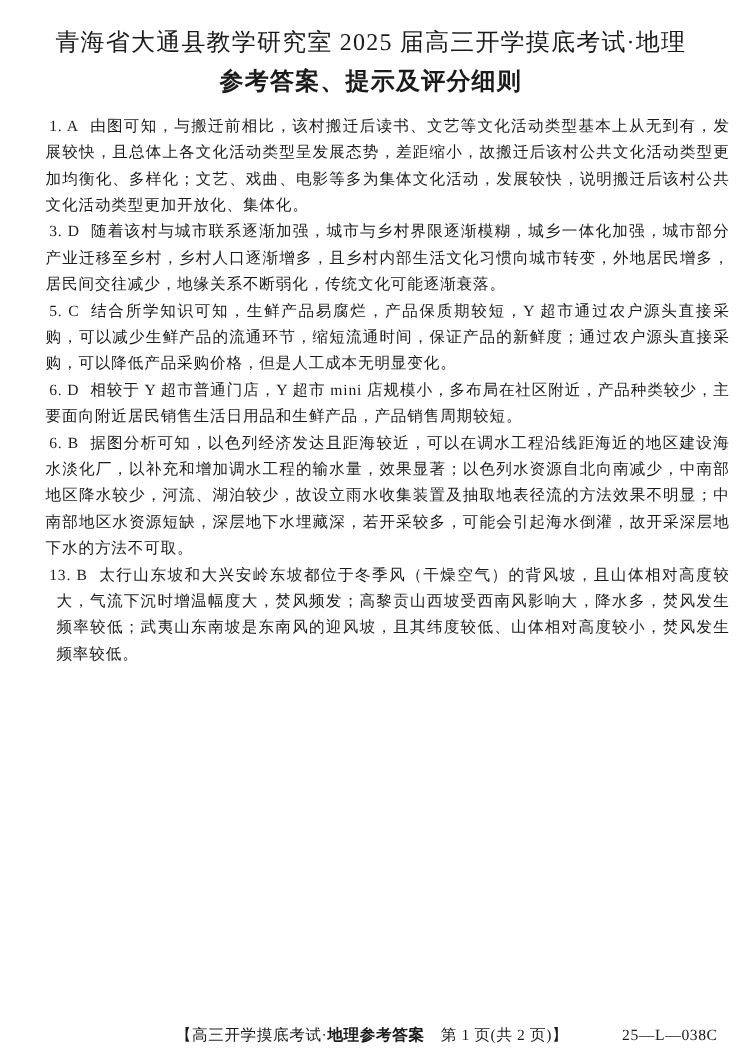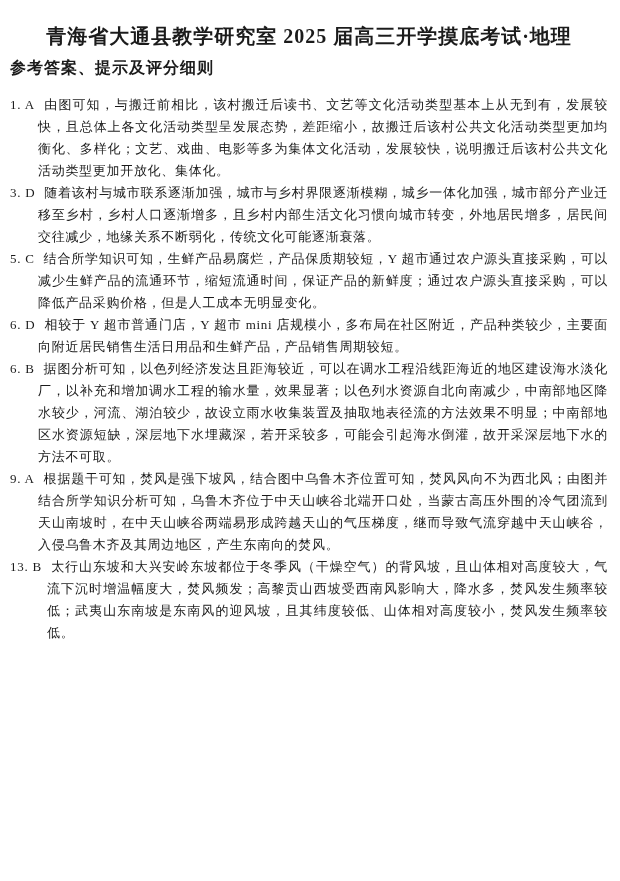--- a/index.html
+++ b/index.html
@@ -14,28 +14,28 @@
   .page{
     width:620px;height:881px;
     position:relative;
     box-sizing:border-box;
     padding:14px 12px 0 10px;
     overflow:hidden;
   }
   .title{
     text-align:center;
     font-size:20px;
-    font-weight:bold;
+    font-weight:normal;
     letter-spacing:1px;
     margin:8px 0 6px 0;
     line-height:28px;
   }
   .subtitle{
-    text-align:left;
-    font-size:16px;
+    text-align:center;
+    font-size:20px;
     font-weight:bold;
     letter-spacing:1px;
     margin:0 0 0 0;
     line-height:24px;
   }
   .answers{
     margin-top:14px;
   }
   .answers p{
     margin:0;
@@ -47,20 +47,21 @@
     text-indent:-28px;
     color:#1b1b1b;
   }
   .answers p.d2{
     padding-left:37px;
     text-indent:-37px;
   }
   .answers .lbl{
     margin-right:9px;
     white-space:nowrap;
+    margin-left:31px;
   }
   .footer{
     position:absolute;
     left:0;right:0;
     bottom:8px;
     height:20px;
     font-size:13px;
     line-height:20px;
   }
   .footer .center{
@@ -85,19 +86,22 @@
 
   <div class="title">青海省大通县教学研究室 2025 届高三开学摸底考试·地理</div>
   <div class="subtitle">参考答案、提示及评分细则</div>
 
   <div class="answers">
     <p><span class="lbl">1. A</span><span>由图可知，与搬迁前相比，该村搬迁后读书、文艺等文化活动类型基本上从无到有，发展较快，且总体上各文化活动类型呈发展态势，差距缩小，故搬迁后该村公共文化活动类型更加均衡化、多样化；文艺、戏曲、电影等多为集体文化活动，发展较快，说明搬迁后该村公共文化活动类型更加开放化、集体化。</span></p>
     <p><span class="lbl">3. D</span><span>随着该村与城市联系逐渐加强，城市与乡村界限逐渐模糊，城乡一体化加强，城市部分产业迁移至乡村，乡村人口逐渐增多，且乡村内部生活文化习惯向城市转变，外地居民增多，居民间交往减少，地缘关系不断弱化，传统文化可能逐渐衰落。</span></p>
     <p><span class="lbl">5. C</span><span>结合所学知识可知，生鲜产品易腐烂，产品保质期较短，Y 超市通过农户源头直接采购，可以减少生鲜产品的流通环节，缩短流通时间，保证产品的新鲜度；通过农户源头直接采购，可以降低产品采购价格，但是人工成本无明显变化。</span></p>
     <p><span class="lbl">6. D</span><span>相较于 Y 超市普通门店，Y 超市 mini 店规模小，多布局在社区附近，产品种类较少，主要面向附近居民销售生活日用品和生鲜产品，产品销售周期较短。</span></p>
     <p><span class="lbl">6. B</span><span>据图分析可知，以色列经济发达且距海较近，可以在调水工程沿线距海近的地区建设海水淡化厂，以补充和增加调水工程的输水量，效果显著；以色列水资源自北向南减少，中南部地区降水较少，河流、湖泊较少，故设立雨水收集装置及抽取地表径流的方法效果不明显；中南部地区水资源短缺，深层地下水埋藏深，若开采较多，可能会引起海水倒灌，故开采深层地下水的方法不可取。</span></p>
-    <p><span class="lbl">9. A</span><span>根据题干可知，焚风是强下坡风，结合图中乌鲁木齐位置可知，焚风风向不为西北风；由图并结合所学知识分析可知，乌鲁木齐位于中天山峡谷北端开口处，当蒙古高压外围的冷气团流到天山南坡时，在中天山峡谷两端易形成跨越天山的气压梯度，继而导致气流穿越中天山峡谷，入侵乌鲁木齐及其周边地区，产生东南向的焚风。</span></p>
     <p class="d2"><span class="lbl">13. B</span><span>太行山东坡和大兴安岭东坡都位于冬季风（干燥空气）的背风坡，且山体相对高度较大，气流下沉时增温幅度大，焚风频发；高黎贡山西坡受西南风影响大，降水多，焚风发生频率较低；武夷山东南坡是东南风的迎风坡，且其纬度较低、山体相对高度较小，焚风发生频率较低。</span></p>
 
   </div>
 
+  <div class="footer">
+    <div class="center"><span>【高三开学摸底考试·</span><span class="bold">地理参考答案</span><span>　第 1 页(共 2 页)】</span></div>
+    <div class="code">25—L—038C</div>
+  </div>
 
 </div>
 
 </body></html>

